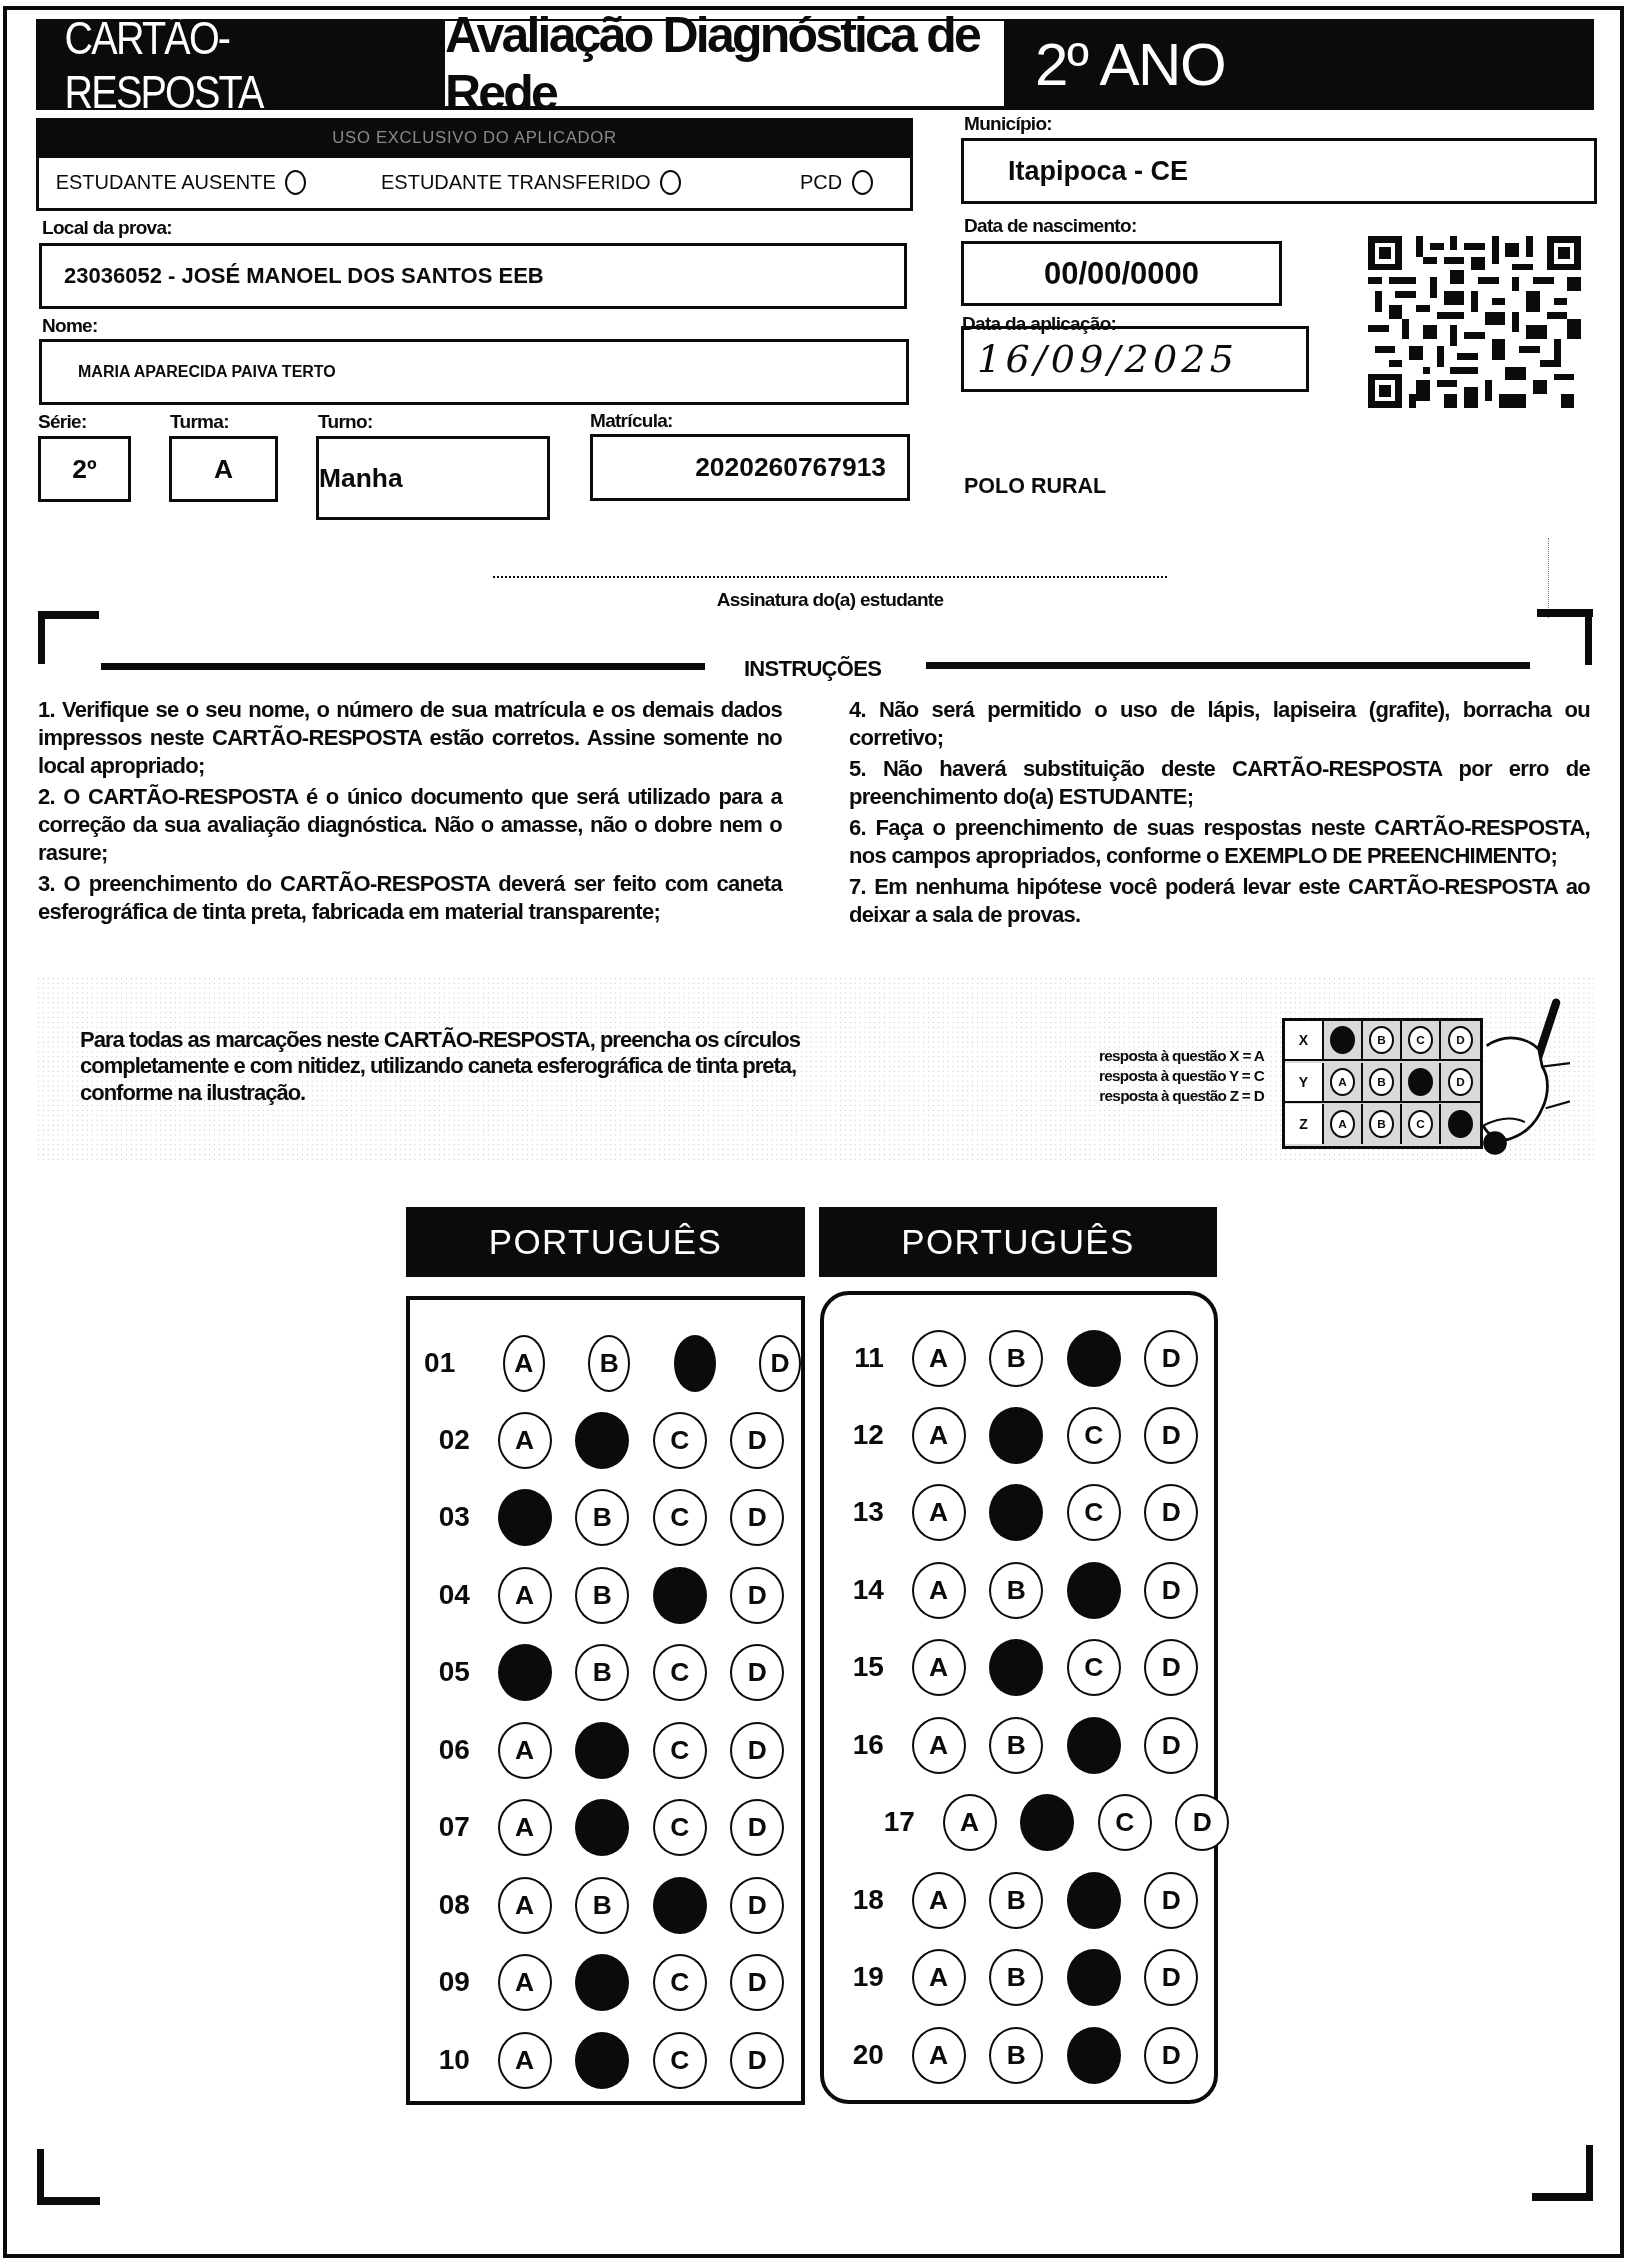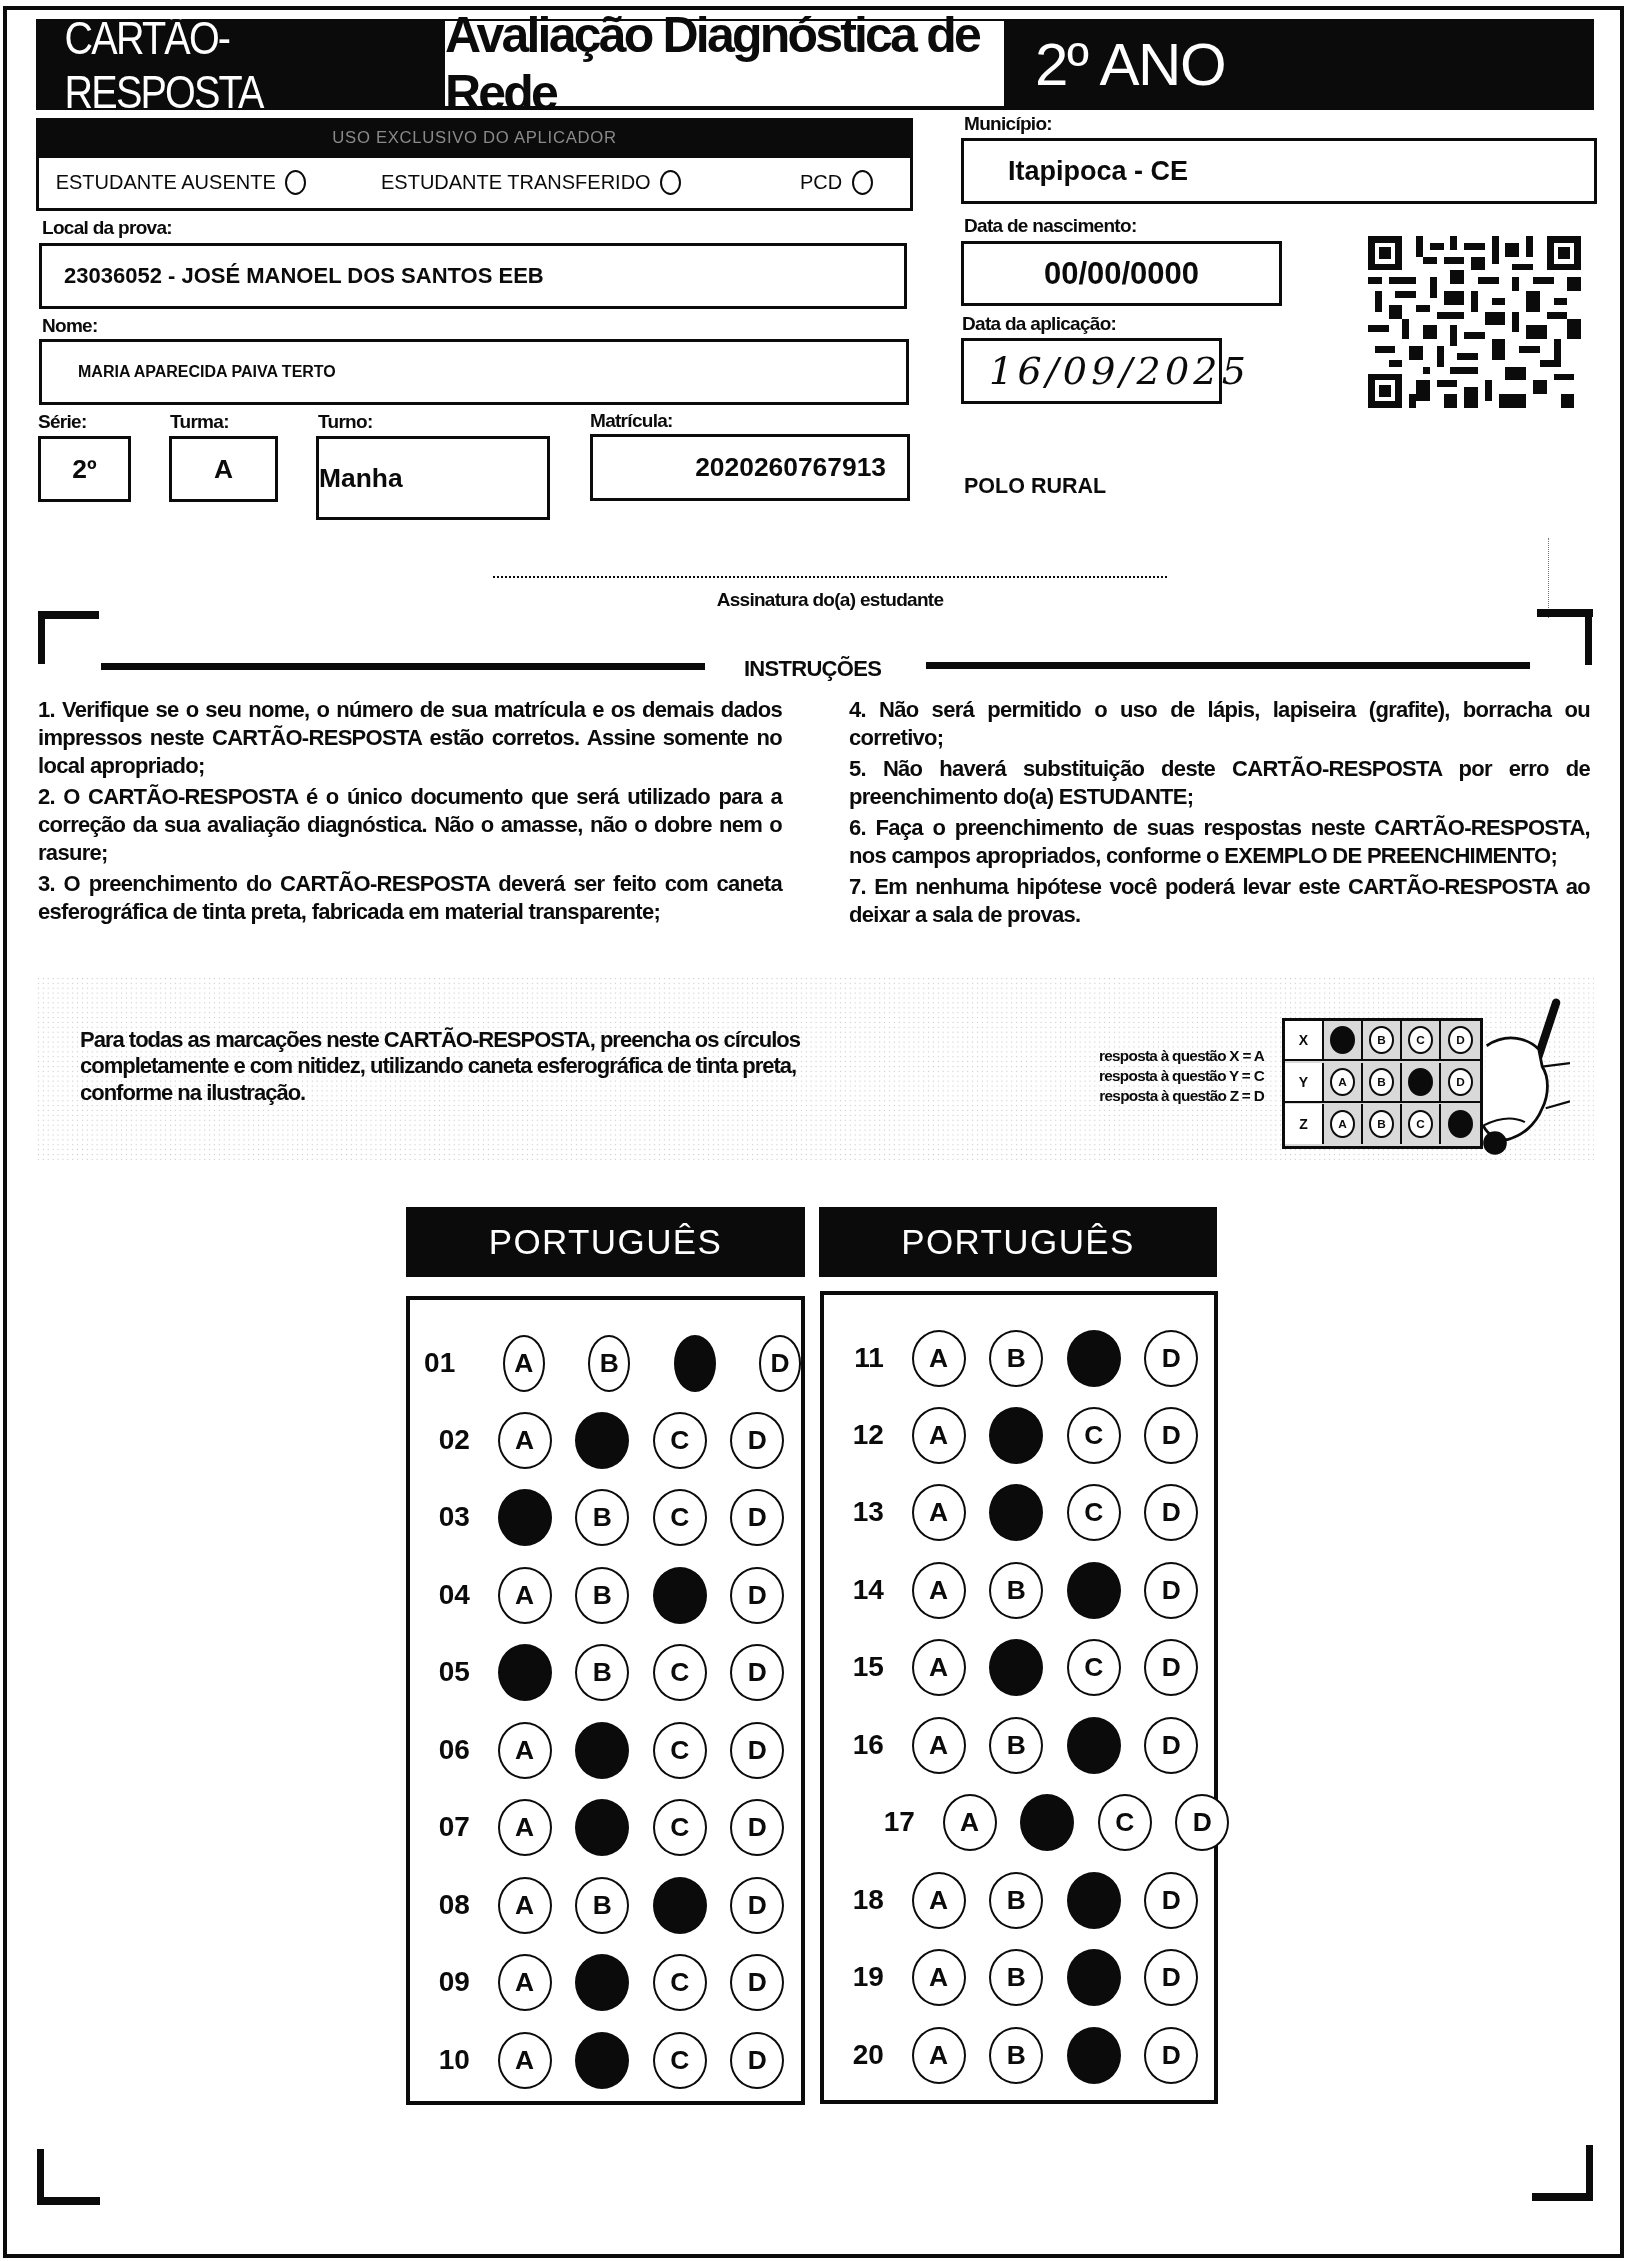--- a/index.html
+++ b/index.html
@@ -125,21 +125,21 @@
 <div class="abs field" style="left:961px; top:138px; width:636px; height:66px; padding-left:44px; font-size:27px;">
   <span>Itapipoca - CE</span>
 </div>
 
 <div class="abs label" style="left:964px; top:215px;">Data de nascimento:</div>
 <div class="abs field" style="left:961px; top:241px; width:321px; height:65px; justify-content:center; font-size:31px;">
   <span>00/00/0000</span>
 </div>
 
 <div class="abs label" style="left:962px; top:313px;">Data da aplicação:</div>
-<div class="abs field" style="left:961px; top:338px; width:261px; height:66px; padding-left:25px;">
+<div class="abs field" style="left:961px; top:326px; width:348px; height:66px; padding-left:13px;">
   <span class="handwrite">16/09/2025</span>
 </div>
 
 <div class="abs polo">POLO RURAL</div>
 
 <div class="abs" style="left:1367px; top:236px; width:215px; height:172px;">
   <svg width="215" height="172" viewBox="0 0 31 25" shape-rendering="crispEdges">
     <rect x="0" y="0" width="31" height="25" fill="#fff"></rect>
     <g fill="#0b0b0b">
 
@@ -380,21 +380,21 @@
       <div class="bub">D</div>
     </div>
     <div class="q-row" style="top: 728px;">
       <div class="q-num">10</div>
       <div class="bub">A</div>
       <div class="bub filled">B</div>
       <div class="bub">C</div>
       <div class="bub">D</div>
     </div>
   </div>
-<div class="abs grid-box" style="left:820px; top:1291px; width:398px; height:813px;" id="grid1">
+<div class="abs grid-box" style="left:820px; top:1291px; width:398px; height:813px;border-radius:29px;" id="grid1">
     <div class="q-row" style="top: 31px;">
       <div class="q-num">11</div>
       <div class="bub">A</div>
       <div class="bub">B</div>
       <div class="bub filled">C</div>
       <div class="bub">D</div>
     </div>
     <div class="q-row" style="top: 108px;">
       <div class="q-num">12</div>
       <div class="bub">A</div>

